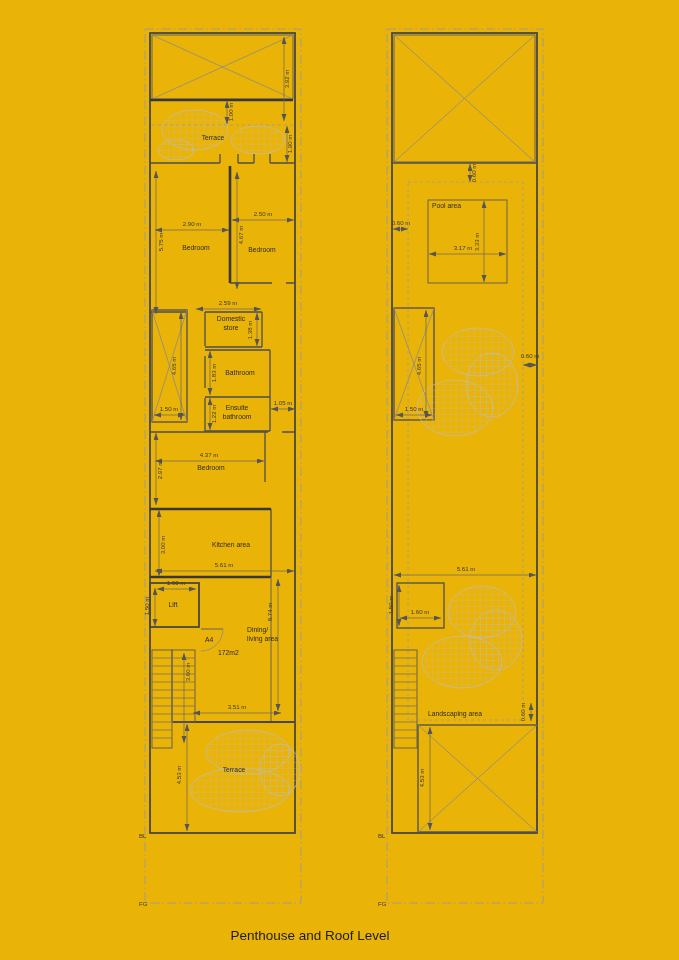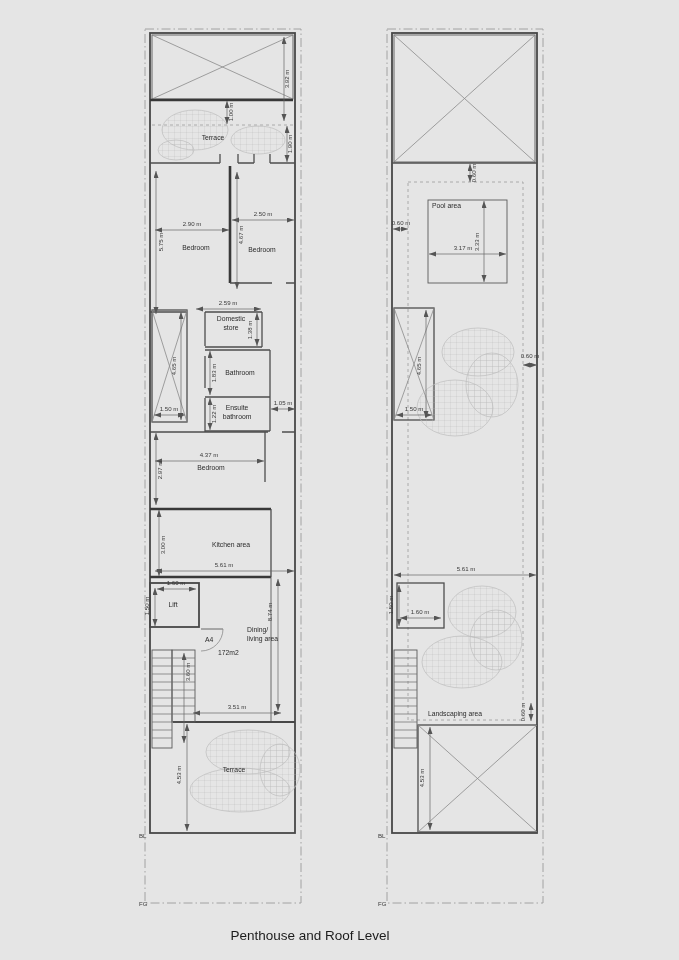--- a/index.html
+++ b/index.html
@@ -1,16 +1,16 @@
 <!DOCTYPE html>
 <html><head>
 <meta charset="utf-8">
 <style>
   html,body{margin:0;padding:0;background:#fff;}
-  .canvas{position:relative;width:679px;height:960px;background:#e5e5e5;overflow:hidden;}
+  .canvas{position:relative;width:679px;height:960px;background:#eab308;overflow:hidden;}
   svg text{font-family:"Liberation Sans","DejaVu Sans",sans-serif;fill:#2b2b2b;}
   .lbl{font-size:6.8px;}
   .dim{font-size:6.1px;fill:#3a3a3a;}
   .ttl{font-size:13.5px;fill:#1c1c1c;}
   .w2{stroke:#474747;stroke-width:1.8;fill:none;}
   .w25{stroke:#383838;stroke-width:2.6;fill:none;}
   .w15{stroke:#4e4e4e;stroke-width:1.3;fill:none;}
   .w1{stroke:#5a5a5a;stroke-width:0.9;fill:none;}
   .x{stroke:#8a8a8a;stroke-width:0.8;fill:none;}
   .dl{stroke:#666666;stroke-width:0.7;fill:none;}

